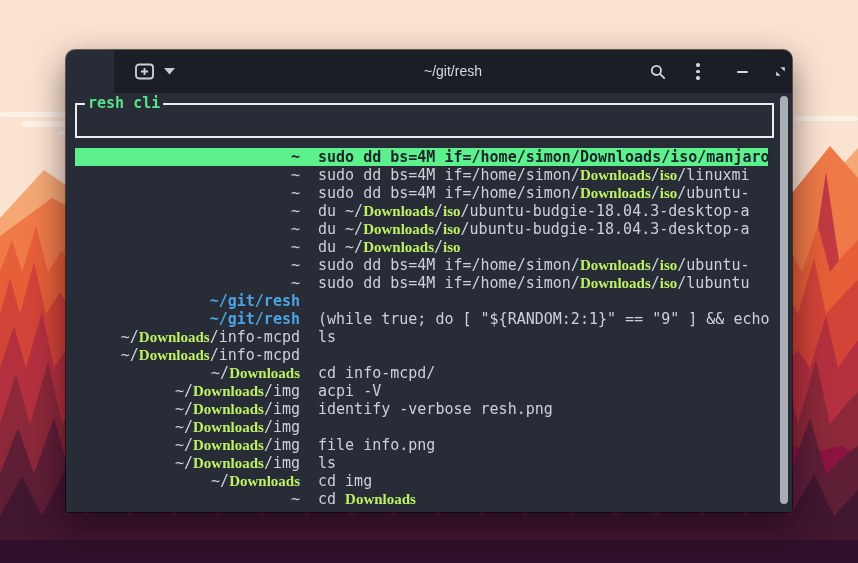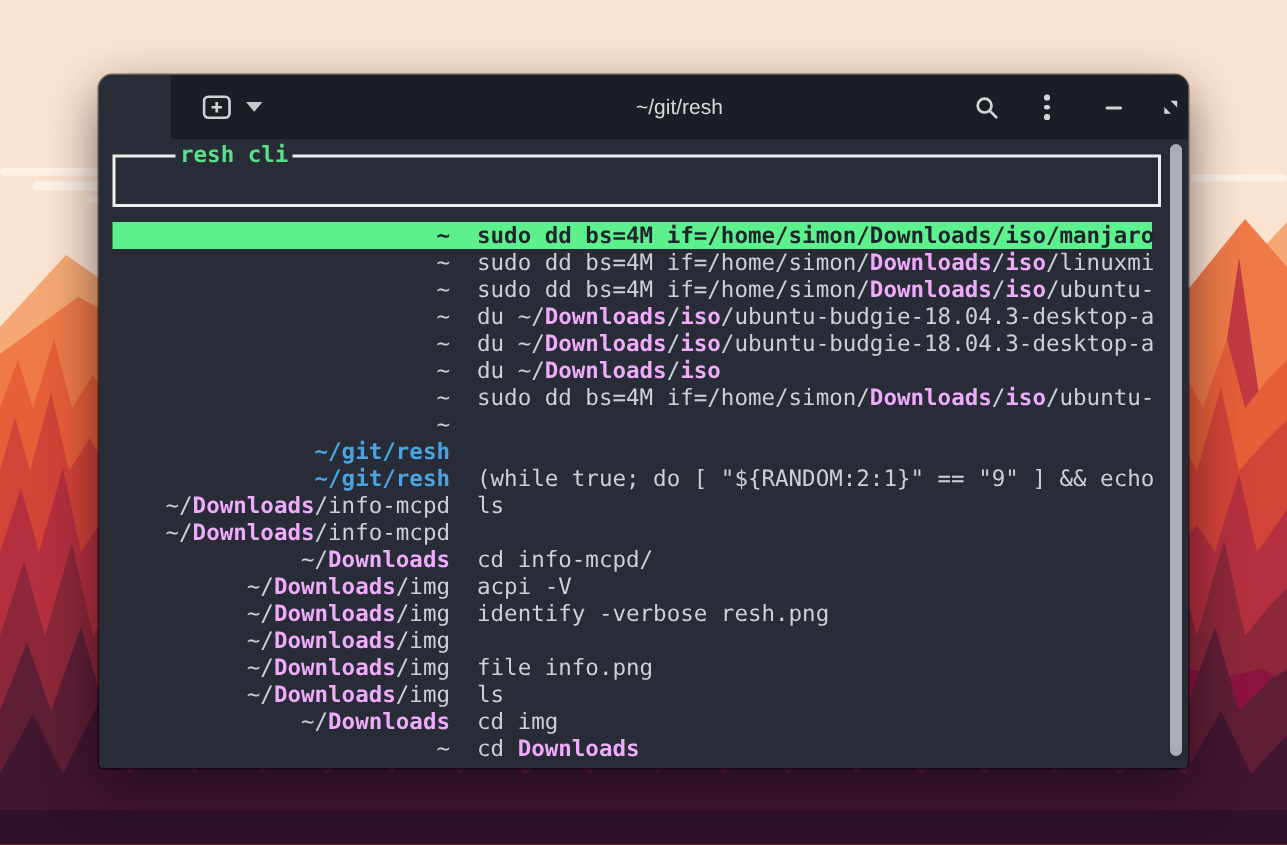--- a/index.html
+++ b/index.html
@@ -36,33 +36,33 @@
   .min-bar { width:11px; height:2px; border-radius:1px; background:#d4d6d9; }
 
   
   .term { position:absolute; top:43px; left:0; right:0; bottom:0; background:#282c37;
           font-size:15px; line-height:18px; color:#ccd1d9; }
 
   .searchbox { position:absolute; left:9px; top:10px; width:699px; height:35px;
                border:2px solid #ececec; }
   .searchbox .frame-label { position:absolute; top:-10px; left:8px; padding:0 3px;
                background:#282c37; color:#58e189; font-weight:bold; font-size:15px;
-               line-height:17px;margin-left:32px; }
+               line-height:17px; }
   .searchbox .query-line { position:absolute; left:1px; top:8px; white-space:pre; }
   .cursor-block { display:inline-block; width:9px; height:16px; background:#e5e8ec;
                   vertical-align:-3px; }
 
   .rows { position:absolute; top:55px; left:0; right:0; }
   .row { height:18px; line-height:18px; display:flex; margin-left:9px; white-space:pre; }
   .row .loc { width:225px; text-align:right; flex:none; overflow:hidden; }
   .row .gap { width:18px; flex:none; }
   .row .cmd { flex:none; }
   .row.selected { background:#5cf18c; width:693px; }
   .seg.p { color:#ccd1d9; }
-  .seg.m { color:#f0abfc; font-weight:bold; }
+  .seg.m { color:#bef264; font-weight:bold;font-family:Liberation Serif, serif; }
   .seg.b { color:#4aa3e2; font-weight:bold; }
   .row.selected .seg { color:#1f242c; font-weight:bold; }
 
   .scroll-thumb { position:absolute; right:4px; top:3px; bottom:8px; width:8px;
                   border-radius:4px; background:#a9aeb5; }
 </style>
 </head>
 <body>
 
 <div class="stage">
@@ -143,21 +143,21 @@
       </div>
 
       <div class="rows">
           <div class="row selected"><span class="loc"><span class="seg s">~</span></span><span class="gap"></span><span class="cmd"><span class="seg s">sudo dd bs=4M if=/home/simon/Downloads/iso/manjaro</span></span></div>
           <div class="row"><span class="loc"><span class="seg p">~</span></span><span class="gap"></span><span class="cmd"><span class="seg p">sudo dd bs=4M if=/home/simon/</span><span class="seg m">Downloads</span><span class="seg p">/</span><span class="seg m">iso</span><span class="seg p">/linuxmi</span></span></div>
           <div class="row"><span class="loc"><span class="seg p">~</span></span><span class="gap"></span><span class="cmd"><span class="seg p">sudo dd bs=4M if=/home/simon/</span><span class="seg m">Downloads</span><span class="seg p">/</span><span class="seg m">iso</span><span class="seg p">/ubuntu-</span></span></div>
           <div class="row"><span class="loc"><span class="seg p">~</span></span><span class="gap"></span><span class="cmd"><span class="seg p">du ~/</span><span class="seg m">Downloads</span><span class="seg p">/</span><span class="seg m">iso</span><span class="seg p">/ubuntu-budgie-18.04.3-desktop-a</span></span></div>
           <div class="row"><span class="loc"><span class="seg p">~</span></span><span class="gap"></span><span class="cmd"><span class="seg p">du ~/</span><span class="seg m">Downloads</span><span class="seg p">/</span><span class="seg m">iso</span><span class="seg p">/ubuntu-budgie-18.04.3-desktop-a</span></span></div>
           <div class="row"><span class="loc"><span class="seg p">~</span></span><span class="gap"></span><span class="cmd"><span class="seg p">du ~/</span><span class="seg m">Downloads</span><span class="seg p">/</span><span class="seg m">iso</span></span></div>
           <div class="row"><span class="loc"><span class="seg p">~</span></span><span class="gap"></span><span class="cmd"><span class="seg p">sudo dd bs=4M if=/home/simon/</span><span class="seg m">Downloads</span><span class="seg p">/</span><span class="seg m">iso</span><span class="seg p">/ubuntu-</span></span></div>
-          <div class="row"><span class="loc"><span class="seg p">~</span></span><span class="gap"></span></div>
+          <div class="row"><span class="loc"><span class="seg p">~</span></span><span class="gap"></span><span class="cmd"><span class="seg p">sudo dd bs=4M if=/home/simon/</span><span class="seg m">Downloads</span><span class="seg p">/</span><span class="seg m">iso</span><span class="seg p">/lubuntu</span></span></div>
           <div class="row"><span class="loc"><span class="seg b">~/git/resh</span></span><span class="gap"></span></div>
           <div class="row"><span class="loc"><span class="seg b">~/git/resh</span></span><span class="gap"></span><span class="cmd"><span class="seg p">(while true; do [ "${RANDOM:2:1}" == "9" ] &amp;&amp; echo</span></span></div>
           <div class="row"><span class="loc"><span class="seg p">~/</span><span class="seg m">Downloads</span><span class="seg p">/info-mcpd</span></span><span class="gap"></span><span class="cmd"><span class="seg p">ls</span></span></div>
           <div class="row"><span class="loc"><span class="seg p">~/</span><span class="seg m">Downloads</span><span class="seg p">/info-mcpd</span></span><span class="gap"></span></div>
           <div class="row"><span class="loc"><span class="seg p">~/</span><span class="seg m">Downloads</span></span><span class="gap"></span><span class="cmd"><span class="seg p">cd info-mcpd/</span></span></div>
           <div class="row"><span class="loc"><span class="seg p">~/</span><span class="seg m">Downloads</span><span class="seg p">/img</span></span><span class="gap"></span><span class="cmd"><span class="seg p">acpi -V</span></span></div>
           <div class="row"><span class="loc"><span class="seg p">~/</span><span class="seg m">Downloads</span><span class="seg p">/img</span></span><span class="gap"></span><span class="cmd"><span class="seg p">identify -verbose resh.png</span></span></div>
           <div class="row"><span class="loc"><span class="seg p">~/</span><span class="seg m">Downloads</span><span class="seg p">/img</span></span><span class="gap"></span></div>
           <div class="row"><span class="loc"><span class="seg p">~/</span><span class="seg m">Downloads</span><span class="seg p">/img</span></span><span class="gap"></span><span class="cmd"><span class="seg p">file info.png</span></span></div>
           <div class="row"><span class="loc"><span class="seg p">~/</span><span class="seg m">Downloads</span><span class="seg p">/img</span></span><span class="gap"></span><span class="cmd"><span class="seg p">ls</span></span></div>

